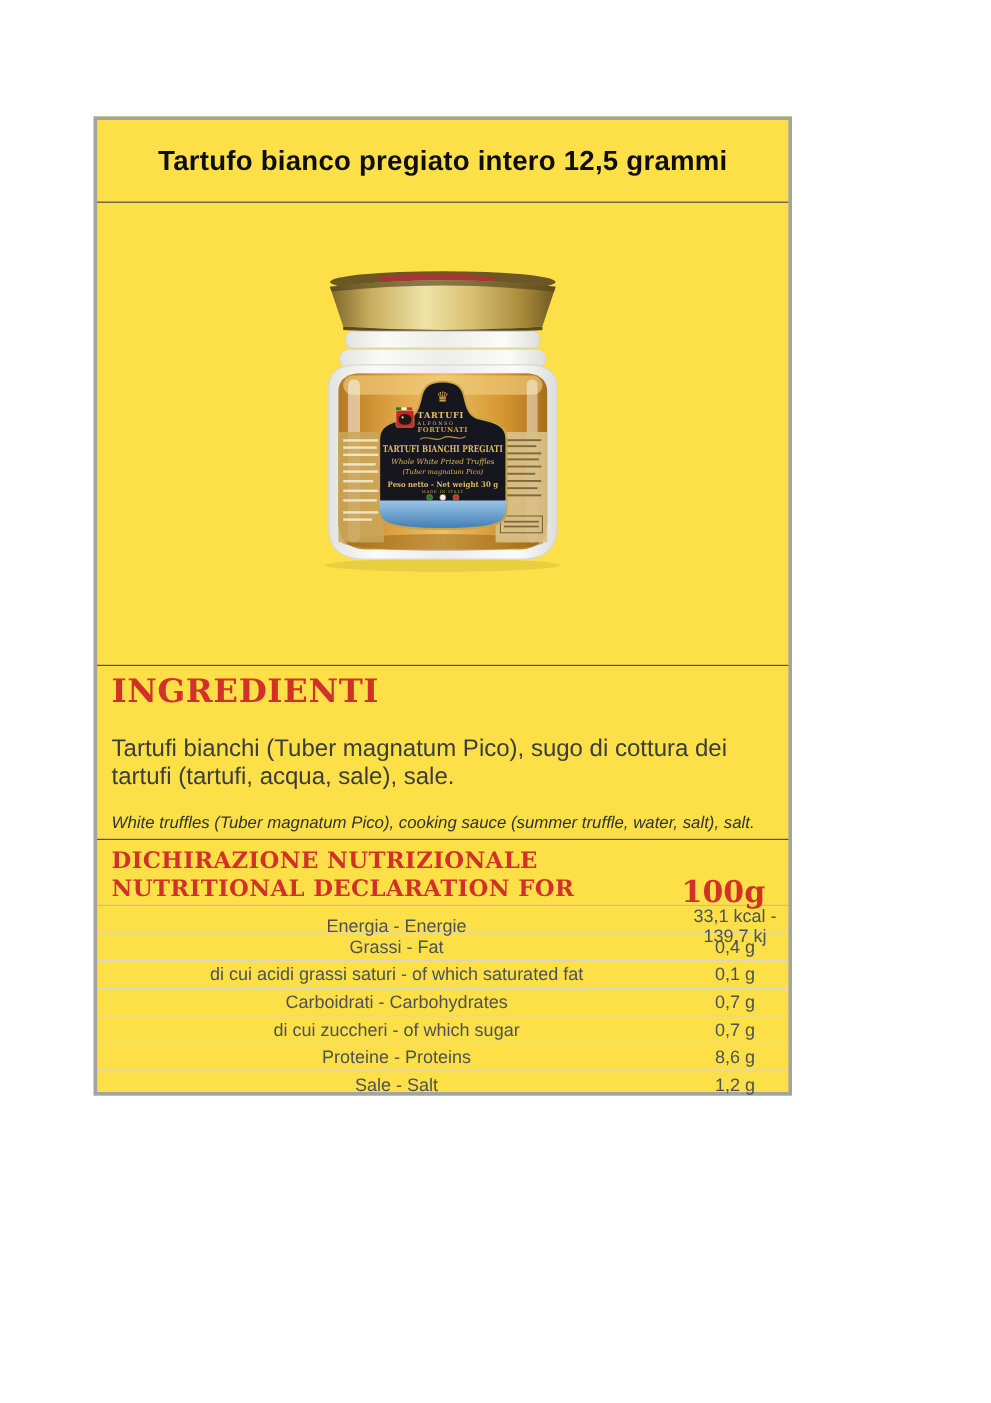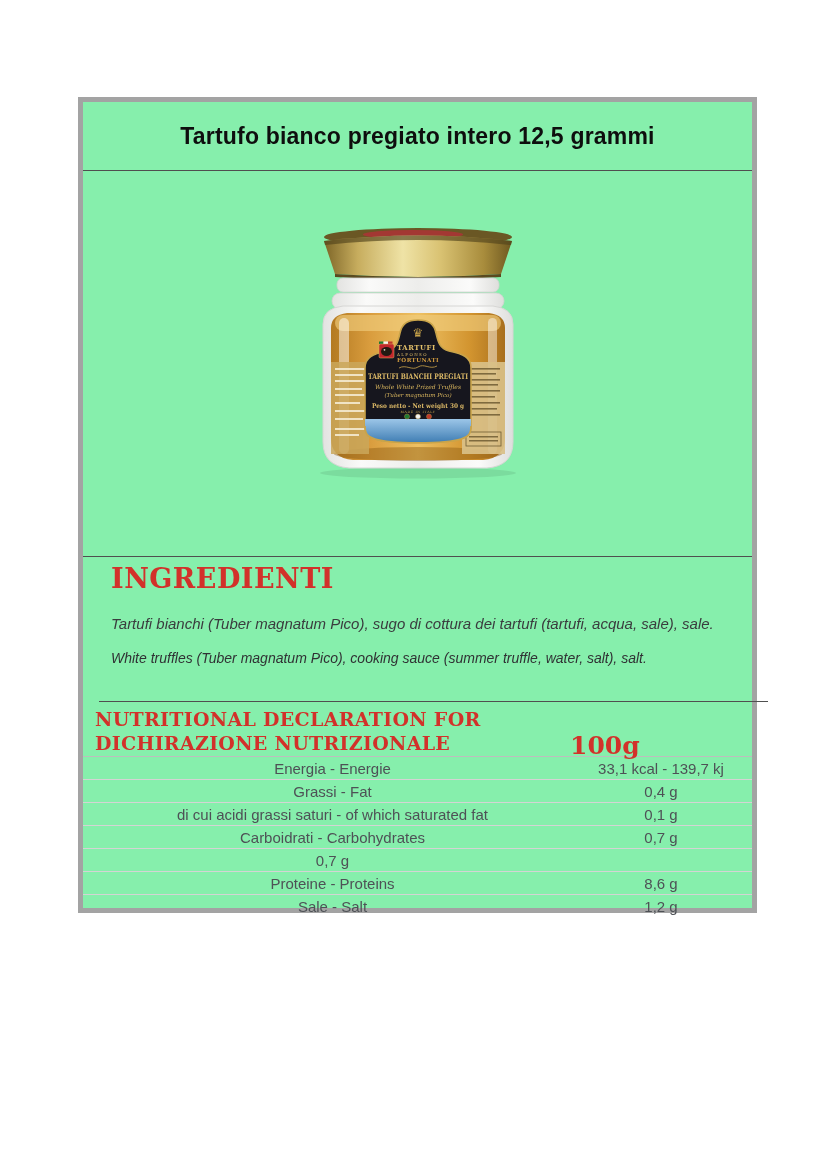--- a/index.html
+++ b/index.html
@@ -1,49 +1,49 @@
 <!DOCTYPE html>
 <html><head>
 <meta charset="utf-8">
 <style>
   html,body{margin:0;padding:0;}
   body{
     width:826px;height:1169px;background:#ffffff;
     font-family:"Liberation Sans",sans-serif;position:relative;overflow:hidden;
   }
   .doc{
-    position:absolute;left:78px;top:97px;width:679px;height:816px;
-    border:5px solid #a3a3a3;box-sizing:border-box;background:#86efac;
+    position:absolute;left:78px;top:97px;width:582px;height:816px;
+    border:3px solid #a3a3a3;box-sizing:border-box;background:#fde047;
   }
   
   .sec-title{
     position:absolute;top:0;left:0;width:100%;height:69px;
     border-bottom:1px solid #4f4f4f;box-sizing:border-box;
     display:flex;flex-direction:column;justify-content:center;align-items:center;
   }
   .title-line{
     font-weight:bold;font-size:23px;line-height:29px;color:#0e0e0e;letter-spacing:0.2px;
   }
   
   .sec-image{
     position:absolute;top:69px;left:0;width:100%;height:386px;
     border-bottom:1px solid #4f4f4f;box-sizing:border-box;
     display:flex;justify-content:center;align-items:flex-start;
   }
   .sec-image svg{margin-top:45px;}
   
   .sec-ingredients{
-    position:absolute;top:455px;left:16px;width:100%;height:145px;
+    position:absolute;top:455px;left:0;width:100%;height:145px;
     border-bottom:1px solid #4f4f4f;box-sizing:border-box;padding:4px 12px;
   }
   .red-serif{
     font-family:"DejaVu Serif","Liberation Serif",serif;font-weight:bold;color:#d2312a;
   }
   .ing-heading{font-size:27px;margin:2px 0 0;letter-spacing:0.5px;}
-  .ing-it{margin-top:21px;font-size:15px;color:#3a3c3e;font-style:italic;}
+  .ing-it{margin-top:21px;font-size:20px;color:#3a3c3e;}
   .ing-en{margin-top:18px;font-size:14px;font-style:italic;color:#303234;}
   
   .sec-nutrition{
     position:absolute;top:600px;left:0;width:100%;height:216px;box-sizing:border-box;
   }
   .nut-head{
     position:relative;height:55px;box-sizing:border-box;
     padding:5px 12px 0;border-bottom:1px solid #bdbdbd;
   }
   .nut-h-line{font-size:19px;line-height:24px;letter-spacing:0.3px;}
@@ -196,42 +196,43 @@
   </div>
 
   <div class="sec-ingredients">
     <h2 class="red-serif ing-heading">INGREDIENTI</h2>
     <div class="ing-it">Tartufi bianchi (Tuber magnatum Pico), sugo di cottura dei tartufi (tartufi, acqua, sale), sale.</div>
     <div class="ing-en">White truffles (Tuber magnatum Pico), cooking sauce (summer truffle, water, salt), salt.</div>
   </div>
 
   <div class="sec-nutrition">
     <div class="nut-head">
+      <div class="red-serif nut-h-line">DICHIRAZIONE NUTRIZIONALE</div>
       <div class="red-serif nut-h-line">NUTRITIONAL DECLARATION FOR</div>
-      <div class="red-serif nut-h-line">DICHIRAZIONE NUTRIZIONALE</div>
       <div class="red-serif nut-amount">100g</div>
     </div>
     <div>
       <div class="nut-row">
         <span>Energia - Energie</span>
         <span class="nut-value">33,1 kcal - 139,7 kj</span>
       </div>
       <div class="nut-row">
         <span>Grassi - Fat</span>
         <span class="nut-value">0,4 g</span>
       </div>
       <div class="nut-row">
         <span>di cui acidi grassi saturi - of which saturated fat</span>
         <span class="nut-value">0,1 g</span>
       </div>
       <div class="nut-row">
         <span>Carboidrati - Carbohydrates</span>
         <span class="nut-value">0,7 g</span>
       </div>
       <div class="nut-row">
+        <span>di cui zuccheri - of which sugar</span>
         <span class="nut-value">0,7 g</span>
       </div>
       <div class="nut-row">
         <span>Proteine - Proteins</span>
         <span class="nut-value">8,6 g</span>
       </div>
       <div class="nut-row">
         <span>Sale - Salt</span>
         <span class="nut-value">1,2 g</span>
       </div>

